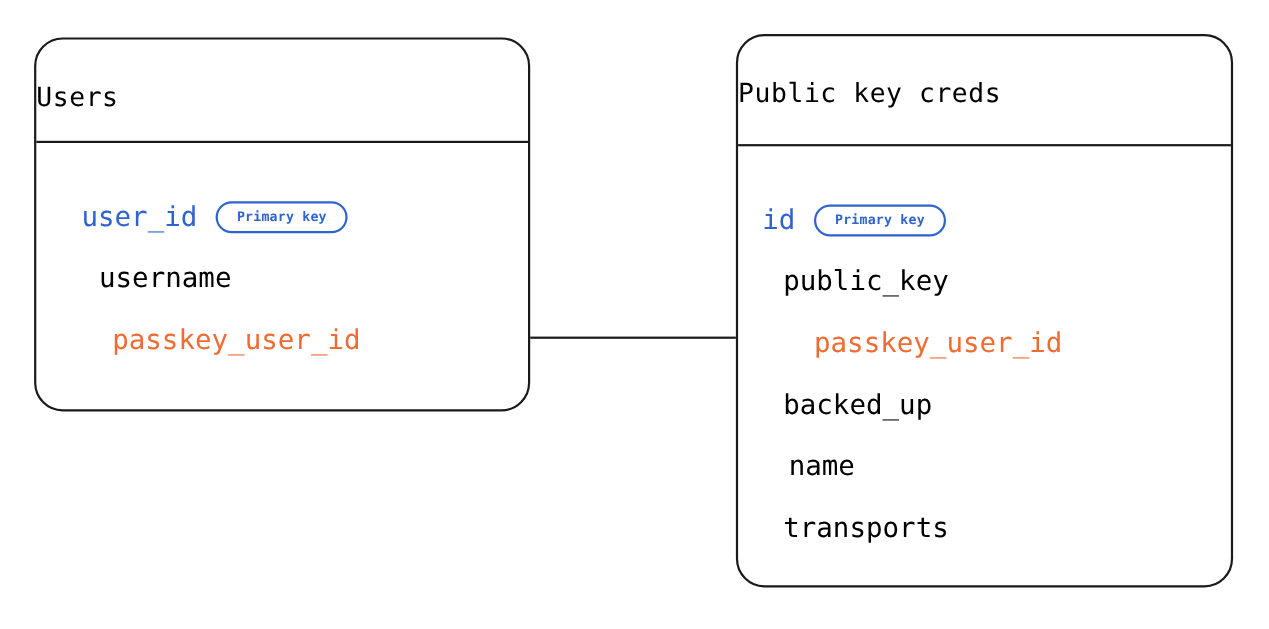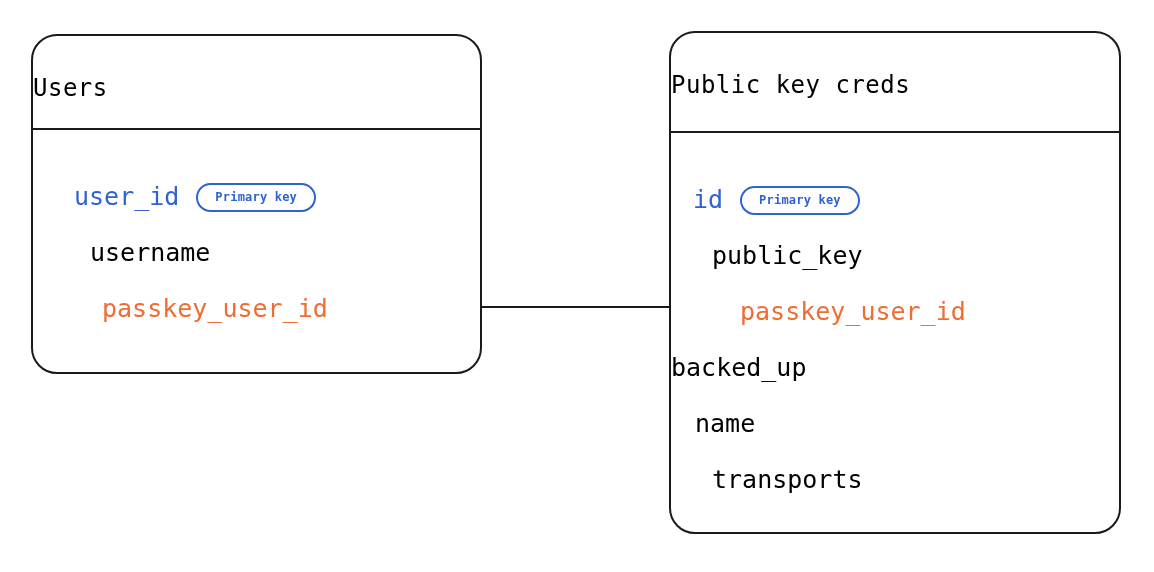--- a/index.html
+++ b/index.html
@@ -131,24 +131,24 @@
         <div class="field-row" style="top: 0px; padding-left: 22px; box-sizing: border-box;">
           <span class="field-name is-pk" style="color: rgb(47, 99, 207);">id</span>
           <span class="pk-badge" style="border-color: rgb(47, 99, 207); color: rgb(47, 99, 207);">Primary key</span>
         </div>
         <div class="field-row" style="top: 56px; padding-left: 41px; box-sizing: border-box;">
           <span class="field-name" style="color: rgb(0, 0, 0);">public_key</span>
         </div>
         <div class="field-row" style="top: 112px; padding-left: 41px; box-sizing: border-box;">
           <span class="field-name is-fk" style="color: rgb(239, 108, 51);">passkey_user_id</span>
         </div>
-        <div class="field-row" style="top: 168px; box-sizing: border-box;">
+        <div class="field-row" style="top: 168px; padding-left: 41px; box-sizing: border-box;">
           <span class="field-name" style="color: rgb(0, 0, 0);">backed_up</span>
         </div>
-        <div class="field-row" style="top: 224px; padding-left: 24px; box-sizing: border-box;">
+        <div class="field-row" style="top: 224px; padding-left: 46px; box-sizing: border-box;">
           <span class="field-name" style="color: rgb(0, 0, 0);">name</span>
         </div>
         <div class="field-row" style="top: 280px; padding-left: 41px; box-sizing: border-box;">
           <span class="field-name" style="color: rgb(0, 0, 0);">transports</span>
         </div>
       </div>
     </div>
     <div class="relationship-line" style="left: 482px; top: 306px; width: 187px; border-top-color: rgb(26, 26, 26);"></div>
   </div>
 

